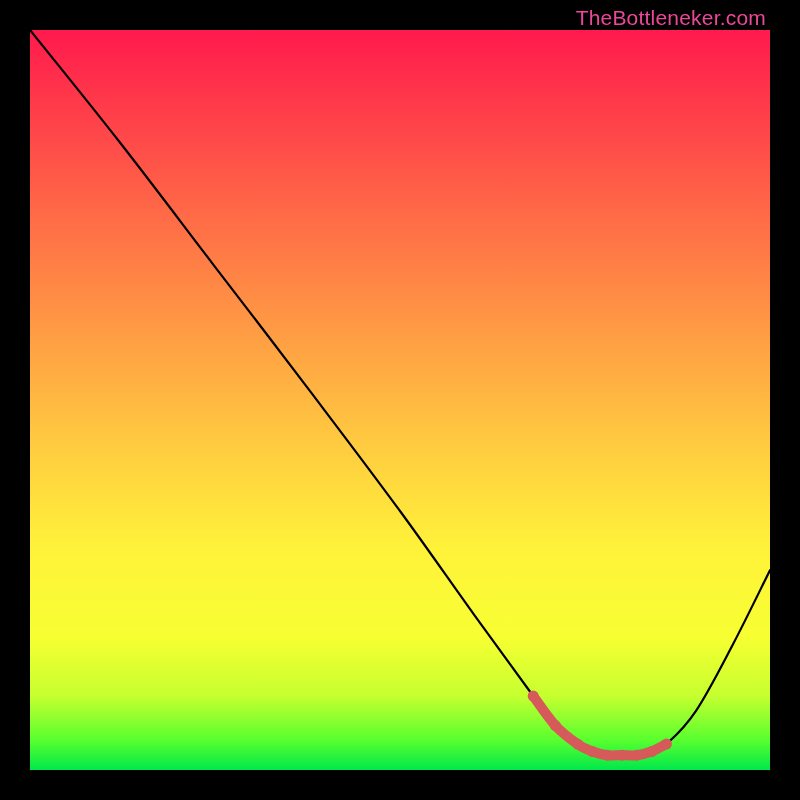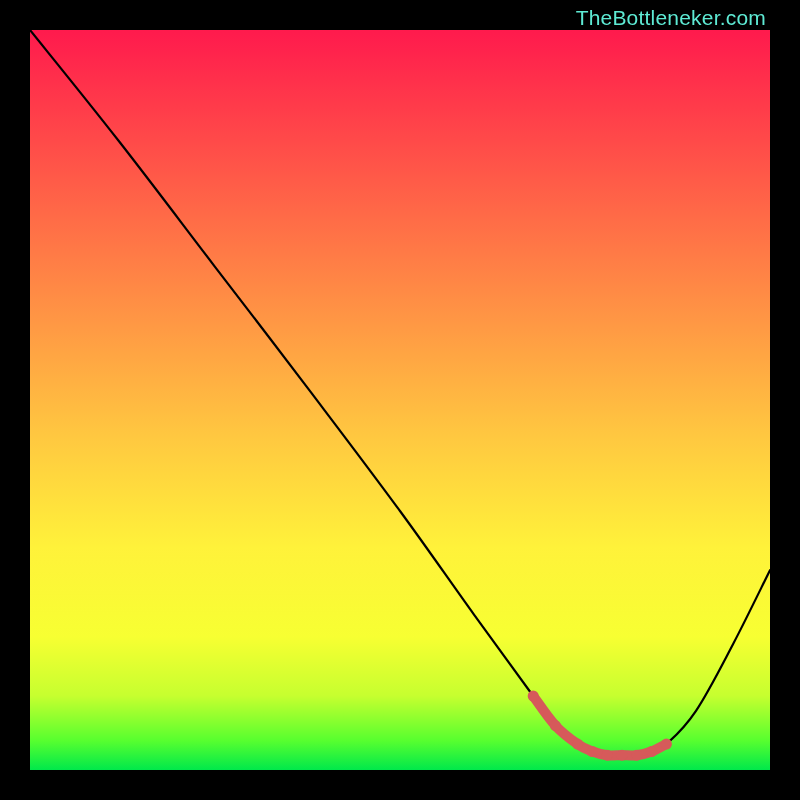--- a/index.html
+++ b/index.html
@@ -35,21 +35,21 @@
       #fff23a 70%,
       #f7ff32 82%,
       #c6ff2f 90%,
       #58ff2f 96%,
       #00e84b 100%);
   }
   .attrib {
     position: absolute;
     top: 6px;
     right: 34px;
-    color: #5eead4;
+    color: #ec4899;
     font-size: 21px;
     letter-spacing: 0.2px;
   }
   svg.curve {
     position: absolute;
     left: 0;
     top: 0;
     width: 740px;
     height: 740px;
     pointer-events: none;

